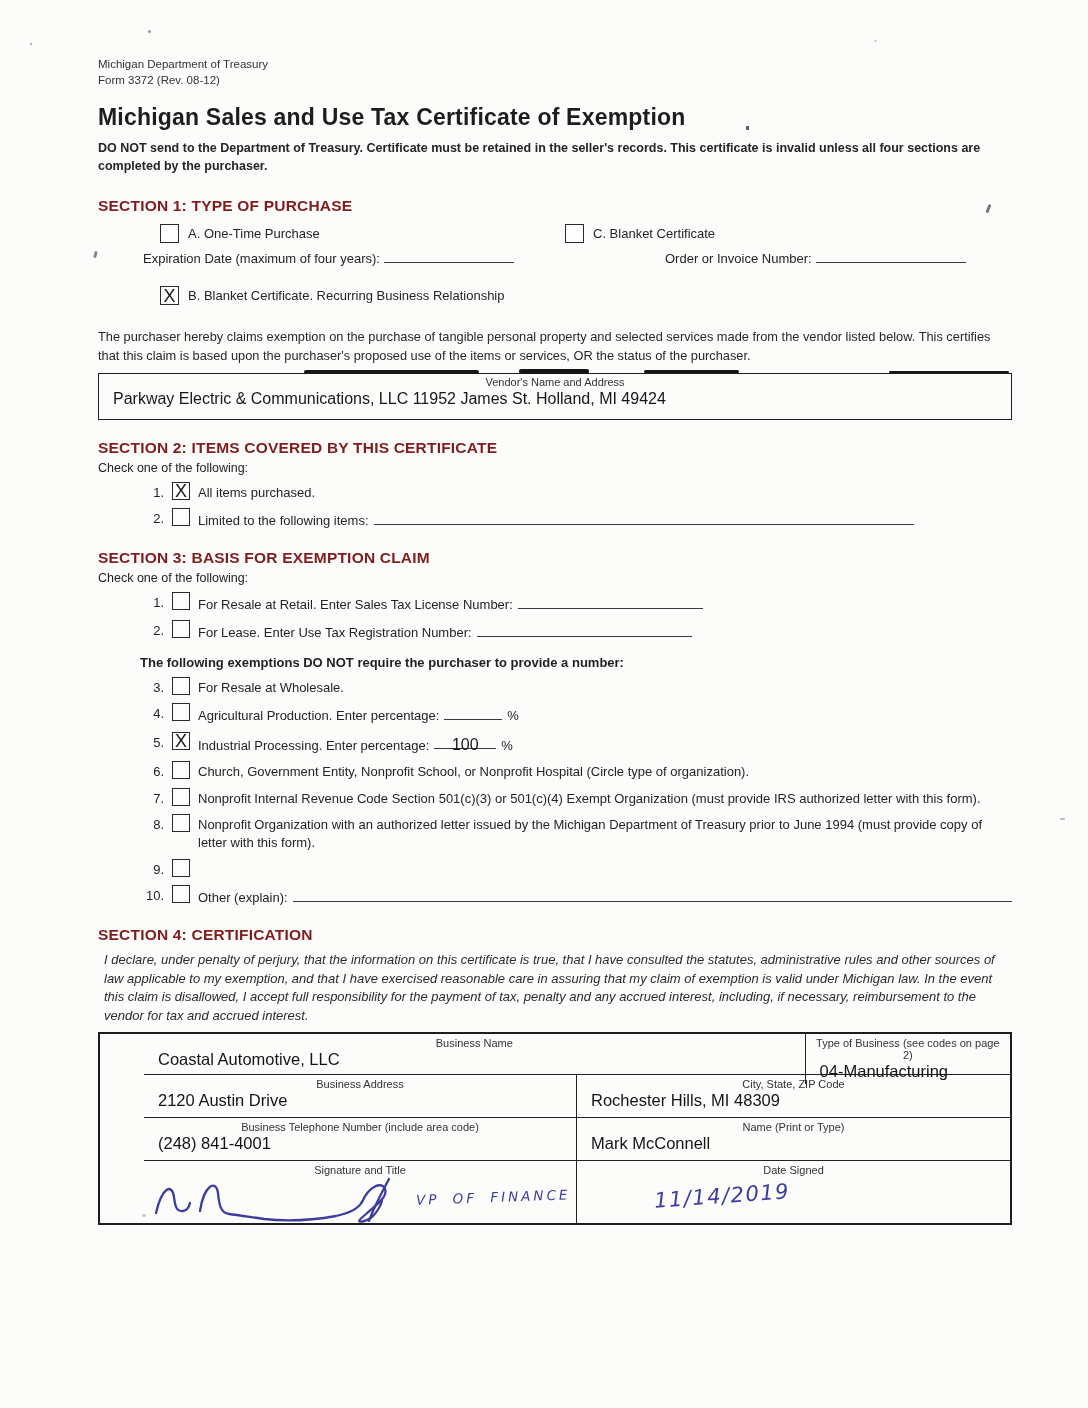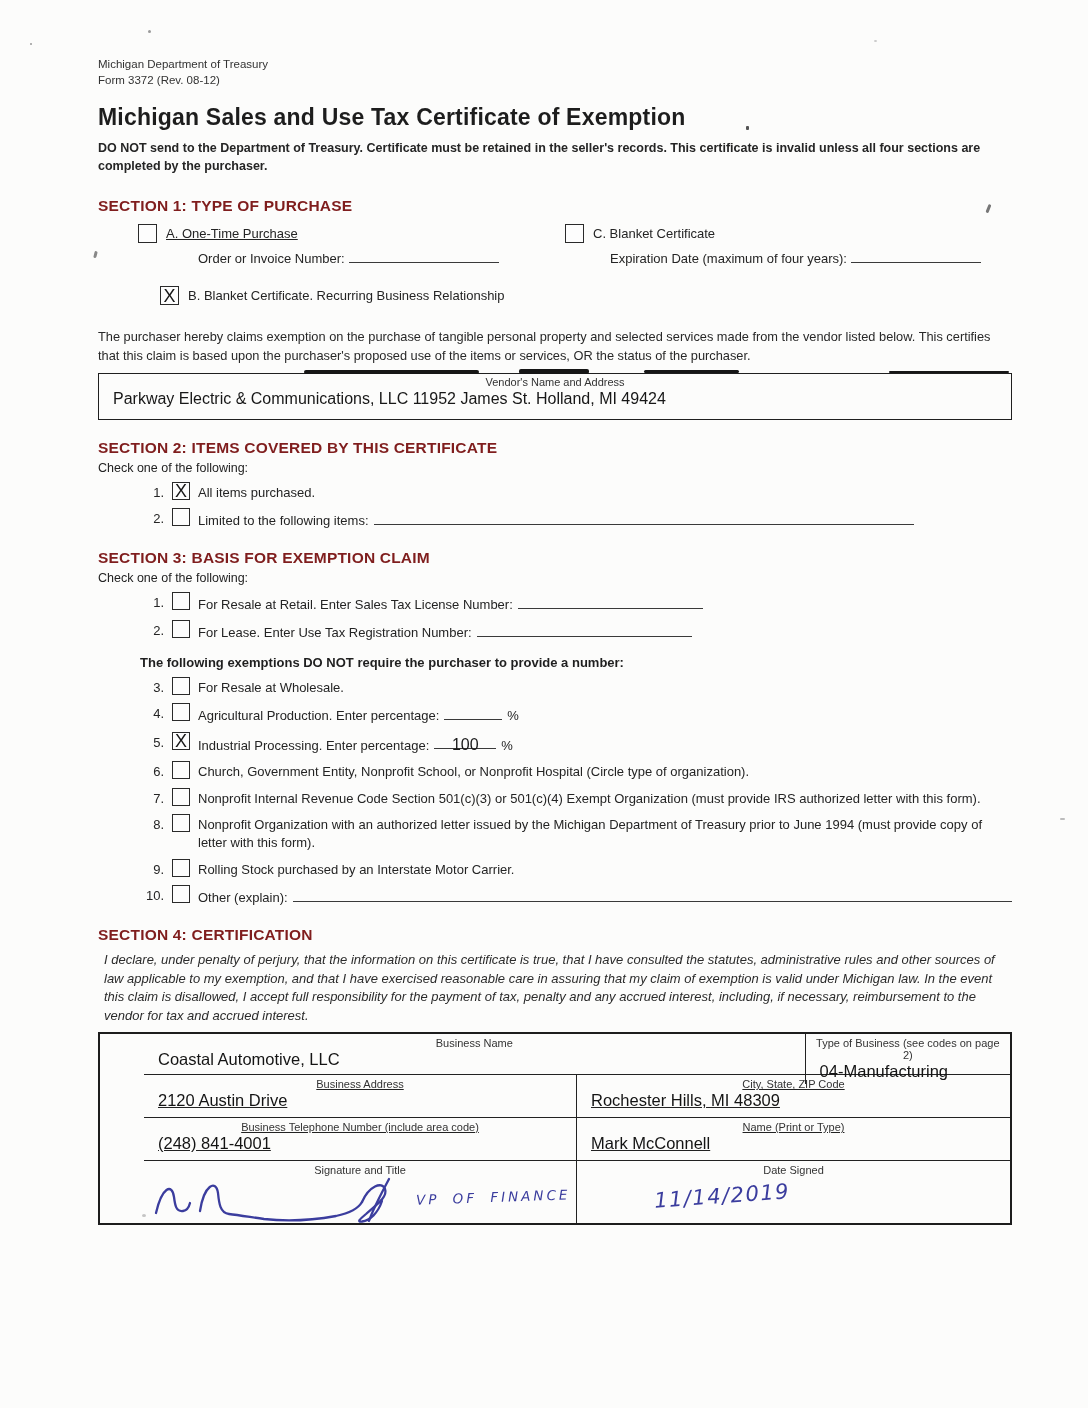--- a/index.html
+++ b/index.html
@@ -63,21 +63,21 @@
     margin-top:9px;
     display:grid; grid-template-columns:467px 1fr;
     row-gap:5px; font-size:13px;
   }
   .opt-row { display:flex; align-items:center; gap:9px; }
   .opt-label { font-size:13px; color:#242424; }
   .indent-a { margin-left:100px; }
   .indent-c { margin-left:45px; }
   .sub-row { font-size:13px; color:#242424; display:flex; align-items:baseline; gap:4px; }
   .b-row { margin-top:20px; margin-left:62px; }
-  .cbx-ind { margin-left:40px;text-decoration:underline; }
+  .cbx-ind { margin-left:62px; }
 
   
   .claim {
     margin-top:22px;
     font-size:12.8px; line-height:1.5; color:#282828;
   }
   .vendor-box {
     position:relative;
     margin-top:7px;
     border:1.8px solid #1f1f1f;
@@ -113,21 +113,21 @@
   }
   .cert-table {
     margin-top:6px;
     border:2px solid #1d1d1d;
     width:914px;
     padding-left:44px;
   }
   .t-row { display:grid; border-bottom:1.6px solid #222; }
   .t-row:last-child { border-bottom:none; }
   .r1 { grid-template-columns:76.4% 23.6%; height:41px; }
-  .r2, .r3 { grid-template-columns:50% 50%; height:43px;text-decoration:underline; }
+  .r2, .r3 { grid-template-columns:50% 50%; height:43px; }
   .r4 { grid-template-columns:50% 50%; height:62px; }
   .t-cell { padding:3px 9px; border-right:1.6px solid #222; overflow:visible; position:relative; }
   .t-cell.last { border-right:none; }
   .t-value { font-size:16.5px; color:#141414; margin-top:1px; padding-left:5px; }
 
   
   .hand { color:#3b3d9e; font-family:"DejaVu Sans", sans-serif; }
   .title-hand {
     position:absolute; left:272px; top:28px;
     font-size:13.5px; font-style:italic;
@@ -171,27 +171,27 @@
       <div class="sec-heading">SECTION 1: TYPE OF PURCHASE</div>
       <div class="s1-grid">
         <div class="opt-row cbx-ind">
           <span class="cb"></span>
           <span class="opt-label">A. One-Time Purchase</span>
         </div>
         <div class="opt-row">
           <span class="cb"></span>
           <span class="opt-label">C. Blanket Certificate</span>
         </div>
+        <div class="sub-row indent-c">
+          <span>Expiration Date (maximum of four years):</span>
+          <span class="fill-line w130"></span>
+        </div>
         <div class="sub-row indent-a">
           <span>Order or Invoice Number:</span>
           <span class="fill-line w150"></span>
-        </div>
-        <div class="sub-row indent-c">
-          <span>Expiration Date (maximum of four years):</span>
-          <span class="fill-line w130"></span>
         </div>
       </div>
       <div class="opt-row b-row">
         <span class="cb">X</span>
         <span class="opt-label">B. Blanket Certificate. Recurring Business Relationship</span>
       </div>
     </div>
 
     <div class="claim">The purchaser hereby claims exemption on the purchase of tangible personal property and selected services made from the vendor listed below. This certifies that this claim is based upon the purchaser's proposed use of the items or services, OR the status of the purchaser.</div>
     <div class="vendor-box">
@@ -278,21 +278,20 @@
         <span class="row-label">Nonprofit Internal Revenue Code Section 501(c)(3) or 501(c)(4) Exempt Organization (must provide IRS authorized letter with this form).</span>
       </div>
       <div class="num-row">
         <span class="num">8.</span>
         <span class="cb"></span>
         <span class="row-label wrap-label">Nonprofit Organization with an authorized letter issued by the Michigan Department of Treasury prior to June 1994 (must provide copy of letter with this form).</span>
       </div>
       <div class="num-row">
         <span class="num">9.</span>
         <span class="cb"></span>
-        <span class="row-label">Rolling Stock purchased by an Interstate Motor Carrier.</span>
       </div>
       <div class="num-row">
         <span class="num">10.</span>
         <span class="cb"></span>
         <span class="row-flex">
           <span>Other (explain):</span>
           <span class="fill-line grow"></span>
         </span>
       </div>
     </div>

